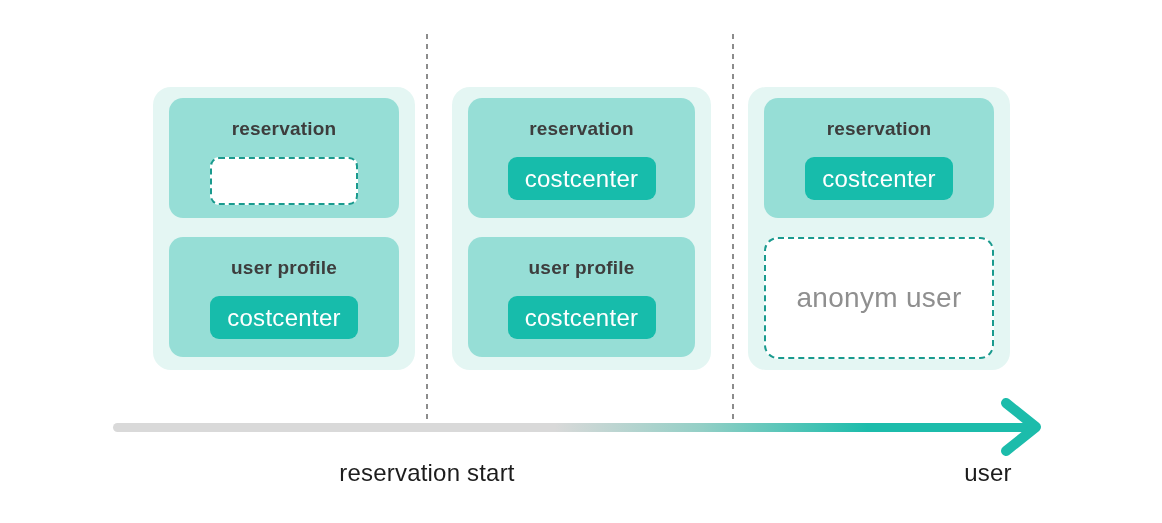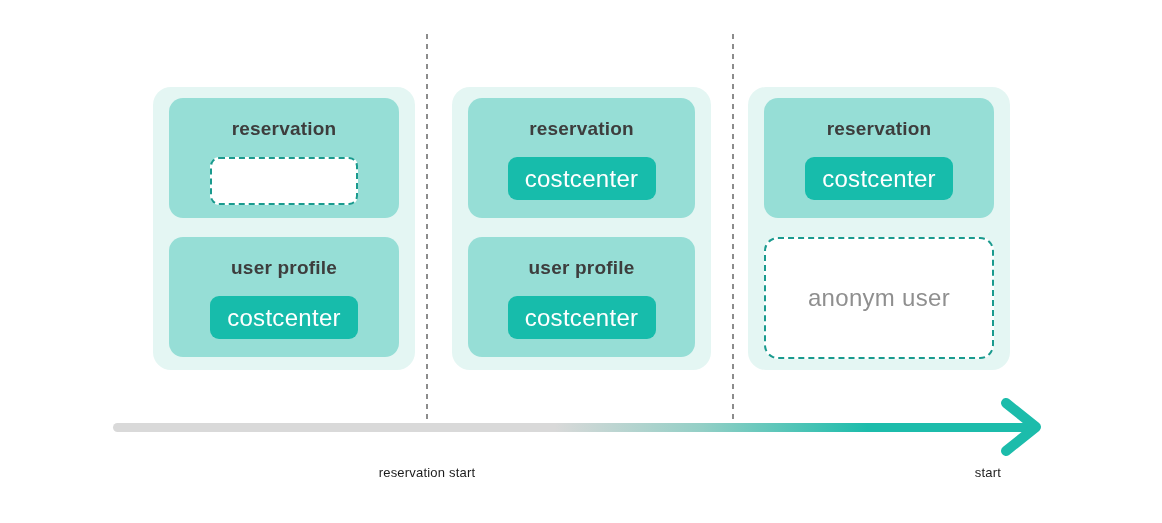--- a/index.html
+++ b/index.html
@@ -18,28 +18,28 @@
         display:flex;flex-direction:column;align-items:center;padding-top:18px;}
   .card-title{font-size:19px;font-weight:700;line-height:26px;color:#3d3d3d;letter-spacing:.2px;}
   .slot{margin-top:15px;width:148px;box-sizing:border-box;}
   .badge{height:43px;background:#17bcab;border-radius:9px;color:#ffffff;
          font-size:24px;font-weight:500;display:flex;align-items:center;justify-content:center;letter-spacing:.3px;}
   .dashed-empty{height:48px;background:#ffffff;border:2px dashed #1a9a8e;border-radius:9px;}
 
   
   .anonym-box{height:122px;background:#ffffff;border:2px dashed #1a9a8e;border-radius:14px;
               display:flex;align-items:center;justify-content:center;box-sizing:border-box;}
-  .anonym-label{font-size:24px;font-weight:400;color:#8f8f8f;letter-spacing:.3px;}
+  .anonym-label{font-size:28px;font-weight:400;color:#8f8f8f;letter-spacing:.3px;}
 
   
   .timeline-bar{position:absolute;left:113px;top:423px;width:920px;height:9px;border-radius:5px;
                 background:linear-gradient(90deg,#d9d9d9 0%,#d9d9d9 48%,#93cfc6 64%,#1cbcab 82%,#1cbcab 100%);}
   .arrow-head{position:absolute;left:998px;top:395px;width:48px;height:64px;}
 
-  .tl-label{position:absolute;top:461px;transform:translateX(-50%);font-size:13px;
+  .tl-label{position:absolute;top:461px;transform:translateX(-50%);font-size:24px;
             font-weight:500;color:#1c1c1c;white-space:nowrap;letter-spacing:.2px;line-height:24px;}
   .lbl-res-start{left:427px;}
   .lbl-anon{left:720px;}
   .lbl-time{left:988px;}
 </style>
 </head>
 <body>
 
 <div class="canvas">
 
@@ -77,15 +77,15 @@
       <span class="anonym-label">anonym user</span>
     </div>
   </section>
 
   <div class="timeline-bar"></div>
   <svg class="arrow-head" viewBox="0 0 48 64" aria-hidden="true">
     <path d="M8 8 L38 32 L8 56" fill="none" stroke="#1cbcab" stroke-width="10" stroke-linecap="round" stroke-linejoin="round"></path>
   </svg>
 
   <div class="tl-label lbl-res-start">reservation start</div>
-  <div class="tl-label lbl-time">start</div>
+  <div class="tl-label lbl-time">user</div>
 
 </div>
 
 </body></html>

